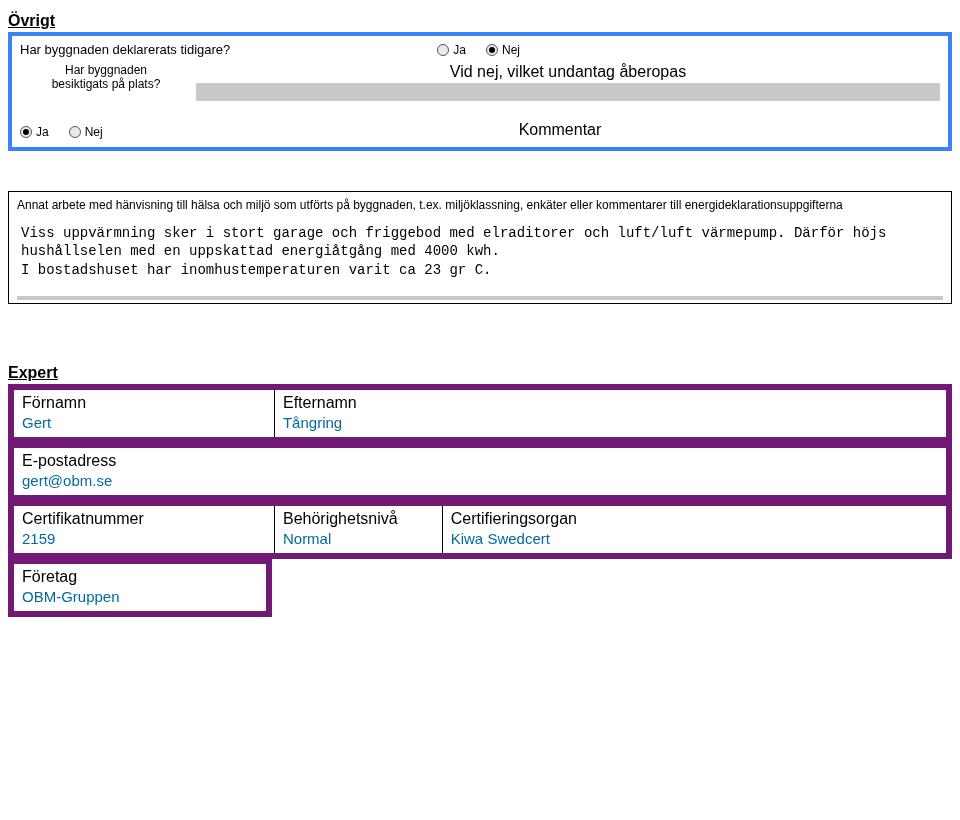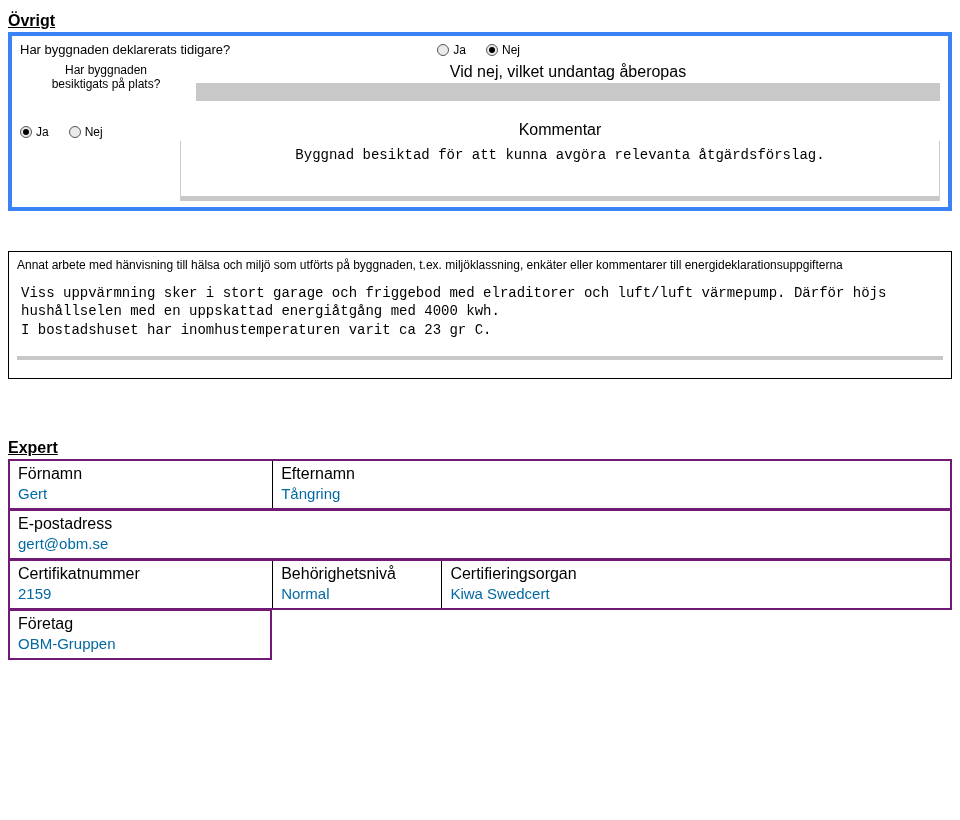--- a/index.html
+++ b/index.html
@@ -81,21 +81,21 @@
   .field-label {
     font-size: 16px;
     margin-bottom: 2px;
   }
   .blue-value {
     color: #0369a1;
     font-size: 15px;
   }
   .expert-row {
     display:flex;
-    border:2px solid #701a75;
+    border:6px solid #701a75;
     margin-bottom:-1px;
     align-items:flex-end;
   }
   .expert-cell {
     padding:4px 8px 6px 8px;
     border-right:1px solid #000;
     flex:1;
   }
   .expert-cell:last-child { border-right:none; }
   .q1-row {
@@ -116,21 +116,21 @@
   .kommentar-block {
     display:flex;
     align-items:flex-start;
     gap:20px;
     margin-top:20px;
   }
   .kommentar-block .left-radio { width:140px; padding-top:4px;}
   .kommentar-block .right-k { flex:1; }
   .annat-box {
     border:1px solid #000;
-    padding:6px 8px 18px 8px;
+    padding:6px 8px 3px 8px;
     margin-top:40px;
     margin-bottom:60px;
   }
   .annat-label { font-size:12px; line-height:1.3; margin-bottom:6px;}
   .annat-text {
     font-family:"Courier New",monospace;
     font-size:14px;
     line-height:1.35;
     padding:4px 4px 20px 4px;
     position:relative;
@@ -178,21 +178,20 @@
           <span class="label">Ja</span>
         </span>
         <span class="radio">
           <span class="radio-dot"></span>
           <span class="label">Nej</span>
         </span>
       </div>
     </div>
     <div class="right-k">
       <div class="field-label">Kommentar</div>
-      <div class="multiline-field">Byggnad besiktad för att kunna avgöra relevanta åtgärdsförslag.</div>
     </div>
   </div>
 </div>
 
 <div class="annat-box">
   <div class="annat-label">Annat arbete med hänvisning till hälsa och miljö som utförts på byggnaden, t.ex. miljöklassning, enkäter eller kommentarer till energideklarationsuppgifterna</div>
   <div class="annat-text" style="white-space:pre-wrap;">Viss uppvärmning sker i stort garage och friggebod med elraditorer och luft/luft värmepump. Därför höjs hushållselen med en uppskattad energiåtgång med 4000 kwh.
 I bostadshuset har inomhustemperaturen varit ca 23 gr C.</div>
 </div>
 

